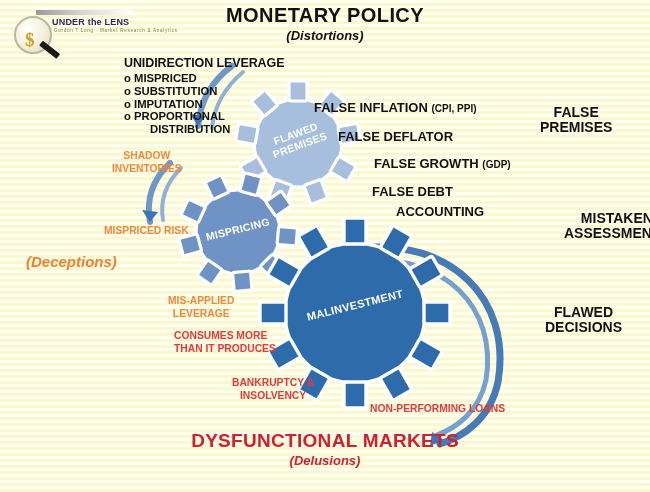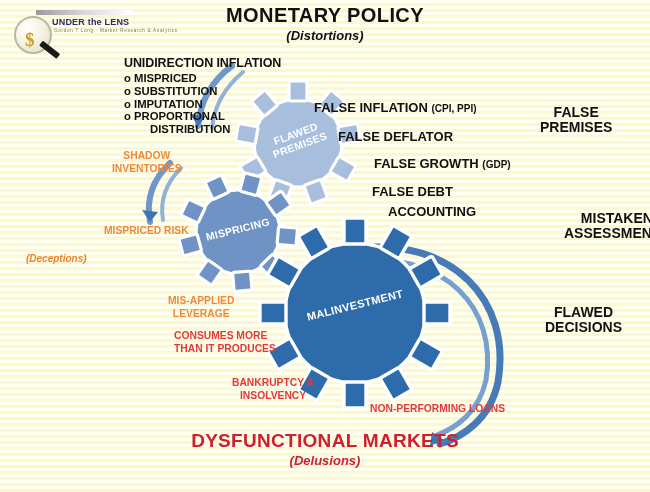--- a/index.html
+++ b/index.html
@@ -51,33 +51,33 @@
   #unidirection li .o{position:absolute;left:0;top:0;font-weight:bold;}
   #unidirection li.cont{padding-left:26px;}
 
   
   .false-row{font-size:13px;font-weight:bold;color:#111;white-space:nowrap;margin-top:32px;}
   .false-row .paren{font-size:10px;font-weight:bold;}
   #f-inflation{left:314px;top:68px;}
   #f-deflator{left:338px;top:97px;}
   #f-growth{left:374px;top:124px;}
   #f-debt1{left:372px;top:152px;}
-  #f-debt2{left:388px;top:172px;}
+  #f-debt2{left:396px;top:172px;}
 
   
   .rcol{font-size:14px;font-weight:bold;color:#111;text-align:center;line-height:15px;
     white-space:nowrap;}
   #r-false{left:540px;top:105px;}
   #r-mistaken{left:528px;top:211px;margin-left:36px;}
   #r-flawed{left:545px;top:305px;}
 
   
   #malpractice{left:8px;top:252px;}
   #malpractice .t1{font-size:17px;font-weight:bold;color:#f08030;letter-spacing:.3px;}
-  #malpractice .t2{font-size:10px;font-weight:bold;font-style:italic;color:#f08030;
+  #malpractice .t2{font-size:15px;font-weight:bold;font-style:italic;color:#f08030;
     margin-top:1px;margin-left:18px;text-align:right;}
 
   
   .ann{font-size:10.3px;font-weight:bold;line-height:12.5px;white-space:nowrap;}
   .ann.orange{color:#f0883a;}
   .ann.red{color:#e23a3a;}
   .ann.ctr{text-align:center;}
   #a-shadow{left:112px;top:150px;}
   #a-mispriced{left:104px;top:225px;}
   #a-leverage{left:168px;top:295px;}
@@ -193,21 +193,21 @@
 
   <div class="gear-label" style="left:196px;top:224px;width:84px;font-size:10.5px;transform:rotate(-14deg);">
     <div>MISPRICING</div>
   </div>
 
   <div class="gear-label" style="left:297px;top:299px;width:116px;font-size:11px;transform:rotate(-14deg);">
     <div>MALINVESTMENT</div>
   </div>
 
   <div class="abs" id="unidirection">
-    <div class="hd">UNIDIRECTION INFLATION</div>
+    <div class="hd">UNIDIRECTION LEVERAGE</div>
     <ul>
       <li>
         <span class="o">o</span>
         <span>MISPRICED</span>
       </li>
       <li>
         <span class="o">o</span>
         <span>SUBSTITUTION</span>
       </li>
       <li>

